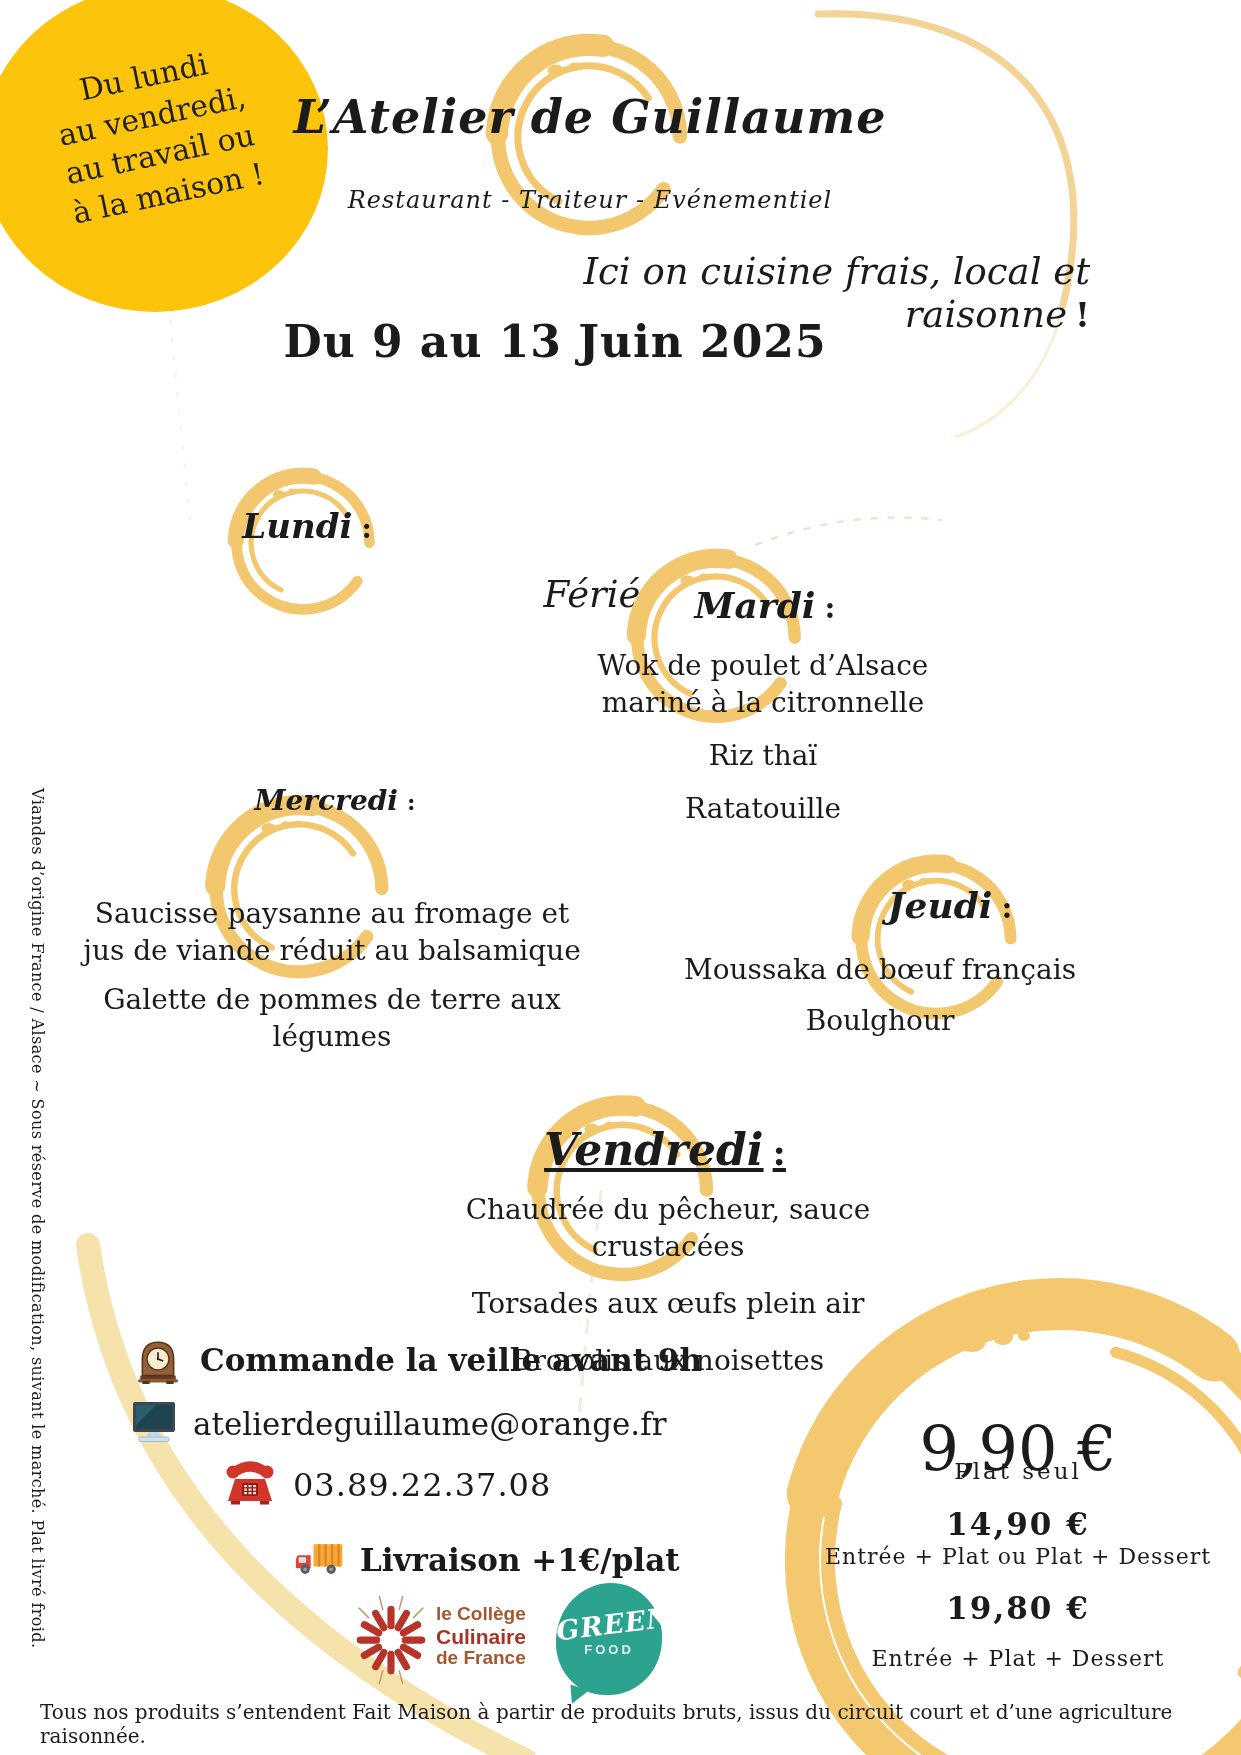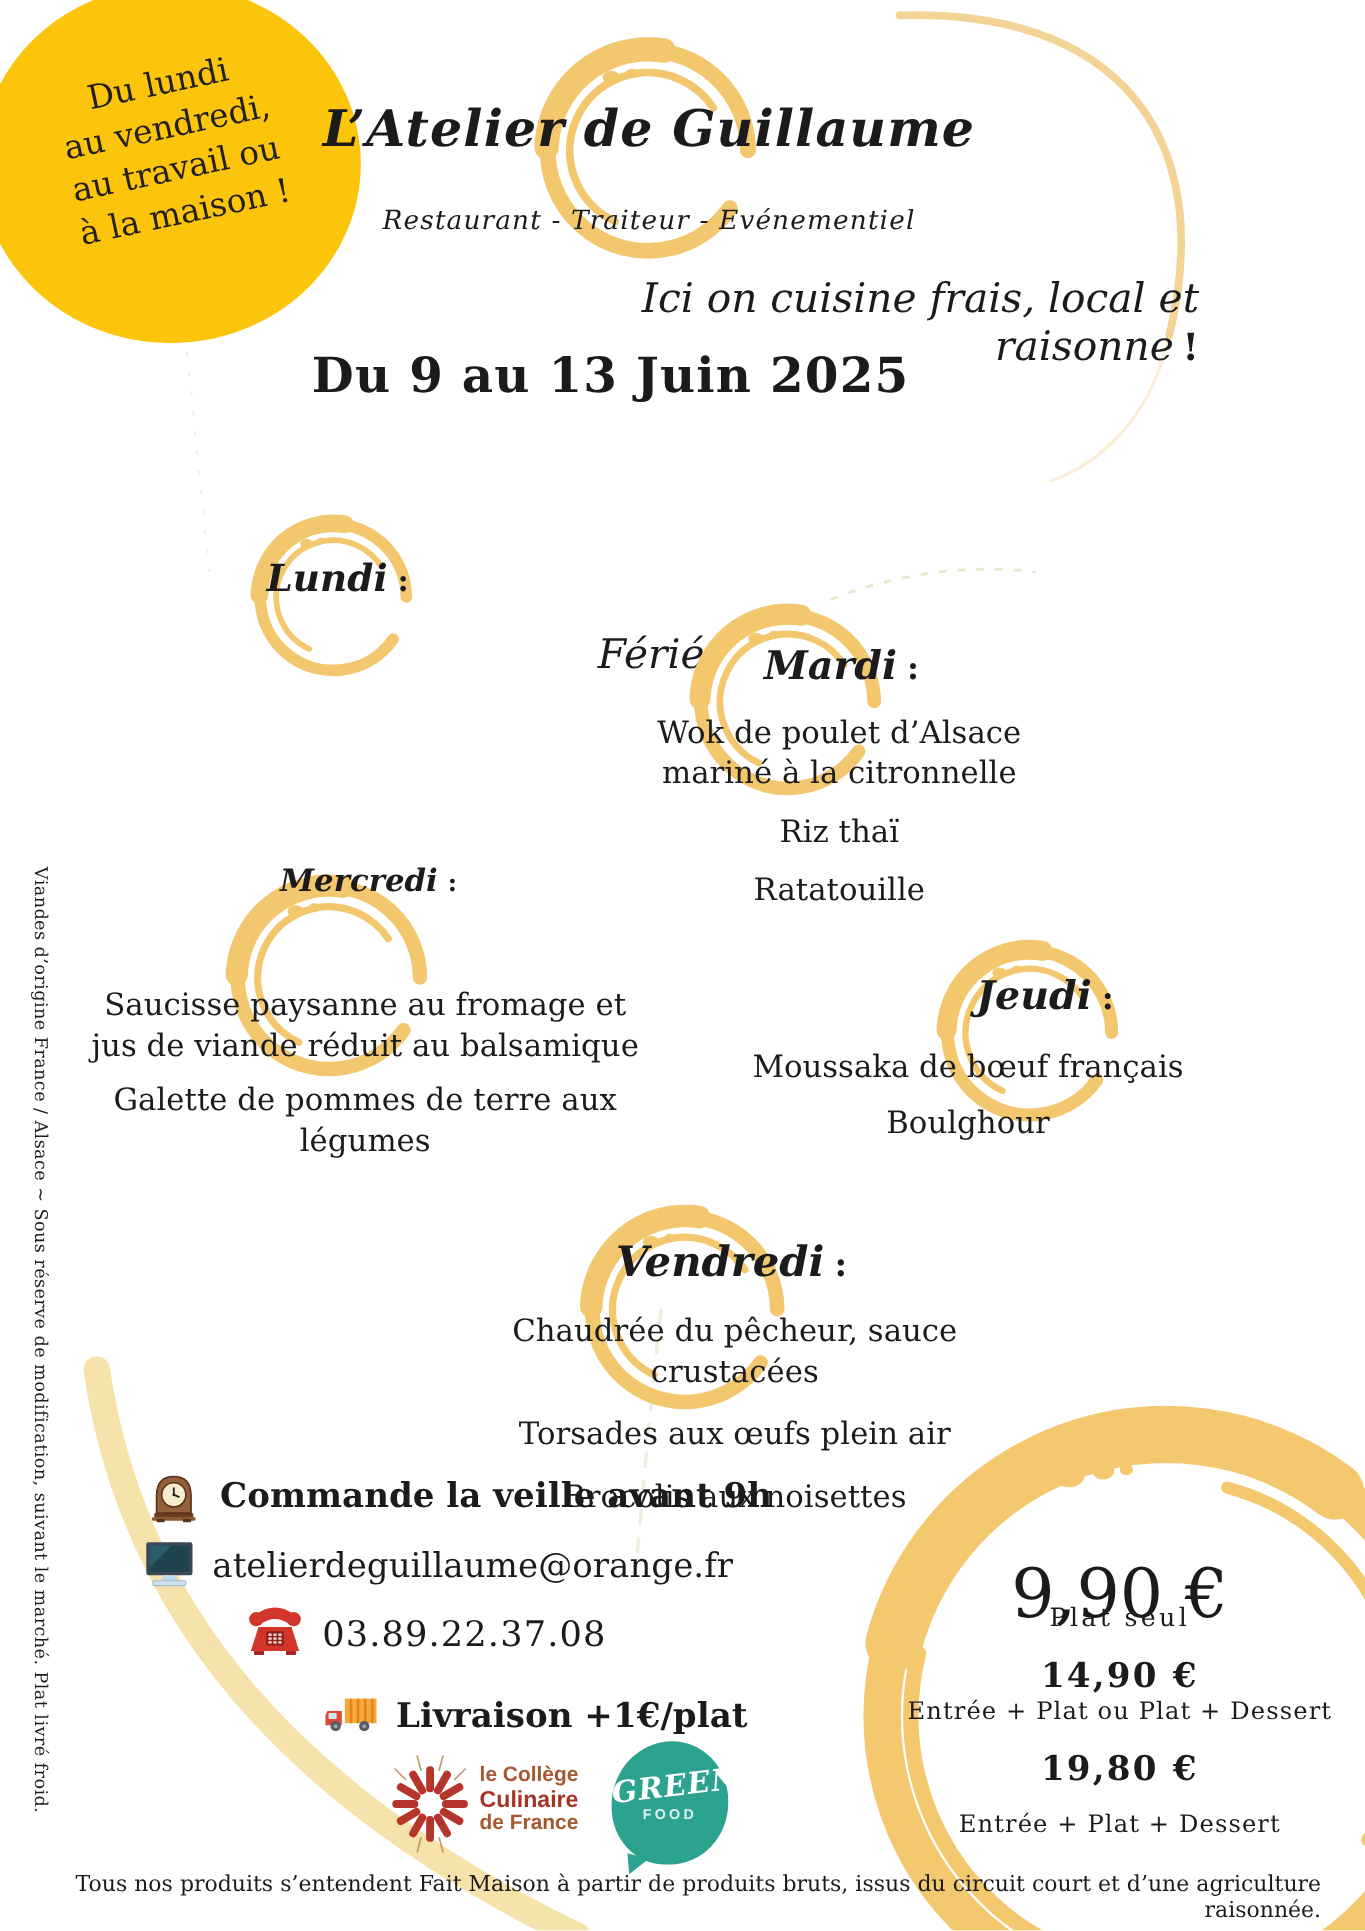--- a/index.html
+++ b/index.html
@@ -52,21 +52,21 @@
   .label-mercredi{left:210px; top:784px; width:250px; font-size:28px;}
   .items-mercredi{left:77px; top:896px; width:510px;}
   .items-mercredi .item{margin-bottom:12px;}
 
   .ring-jeudi{left:845px; top:848px; width:182px; height:182px;}
   .label-jeudi{left:830px; top:884px; width:240px; font-size:36px;}
   .items-jeudi{left:680px; top:952px; width:400px;}
   .items-jeudi .item{margin-bottom:14px;}
 
   .ring-vendredi{left:520px; top:1088px; width:205px; height:205px;}
-  .label-vendredi{left:520px; top:1124px; width:290px; font-size:38px;}
+  .label-vendredi{left:520px; top:1124px; width:290px; font-size:44px;text-decoration:underline;}
   .items-vendredi{left:418px; top:1192px; width:500px;}
   .items-vendredi .item{margin-bottom:20px;}
 
   
   .c-icon{width:52px; height:48px;}
   .ct{white-space:nowrap; font-size:31px;}
   .i-order{left:132px; top:1336px;}
   .t-order{left:200px; top:1342px; font-weight:bold;}
   .i-email{left:128px; top:1398px;}
   .t-email{left:193px; top:1406px;}
@@ -98,21 +98,21 @@
   .pr-a0{top:1392px; font-size:62px;margin-top:20px;}
   .pr-l0{top:1458px; font-size:23px; letter-spacing:3px;}
   .pr-a1{top:1506px; font-size:31px; font-weight:bold; letter-spacing:2px;}
   .pr-l1{top:1544px; font-size:22px; letter-spacing:1px;}
   .pr-a2{top:1590px; font-size:31px; font-weight:bold; letter-spacing:2px;}
   .pr-l2{top:1628px; font-size:22px; letter-spacing:1px;margin-top:18px;}
 
   
   .side-note{left:28px; top:788px; writing-mode:vertical-rl;
     font-size:16px; letter-spacing:.4px; color:#1c1c1c;}
-  .footer{left:40px; top:1700px; width:1161px; text-align:right; font-size:20px;}
+  .footer{left:40px; top:1700px; width:1161px; text-align:left; font-size:20px;}
 </style>
 </head>
 <body>
 
 <div id="page">
 
   <svg width="0" height="0" style="position:absolute">
     <defs>
       <symbol id="brushring" viewBox="0 0 100 100">
         <g fill="none" stroke="#F3C76E">

